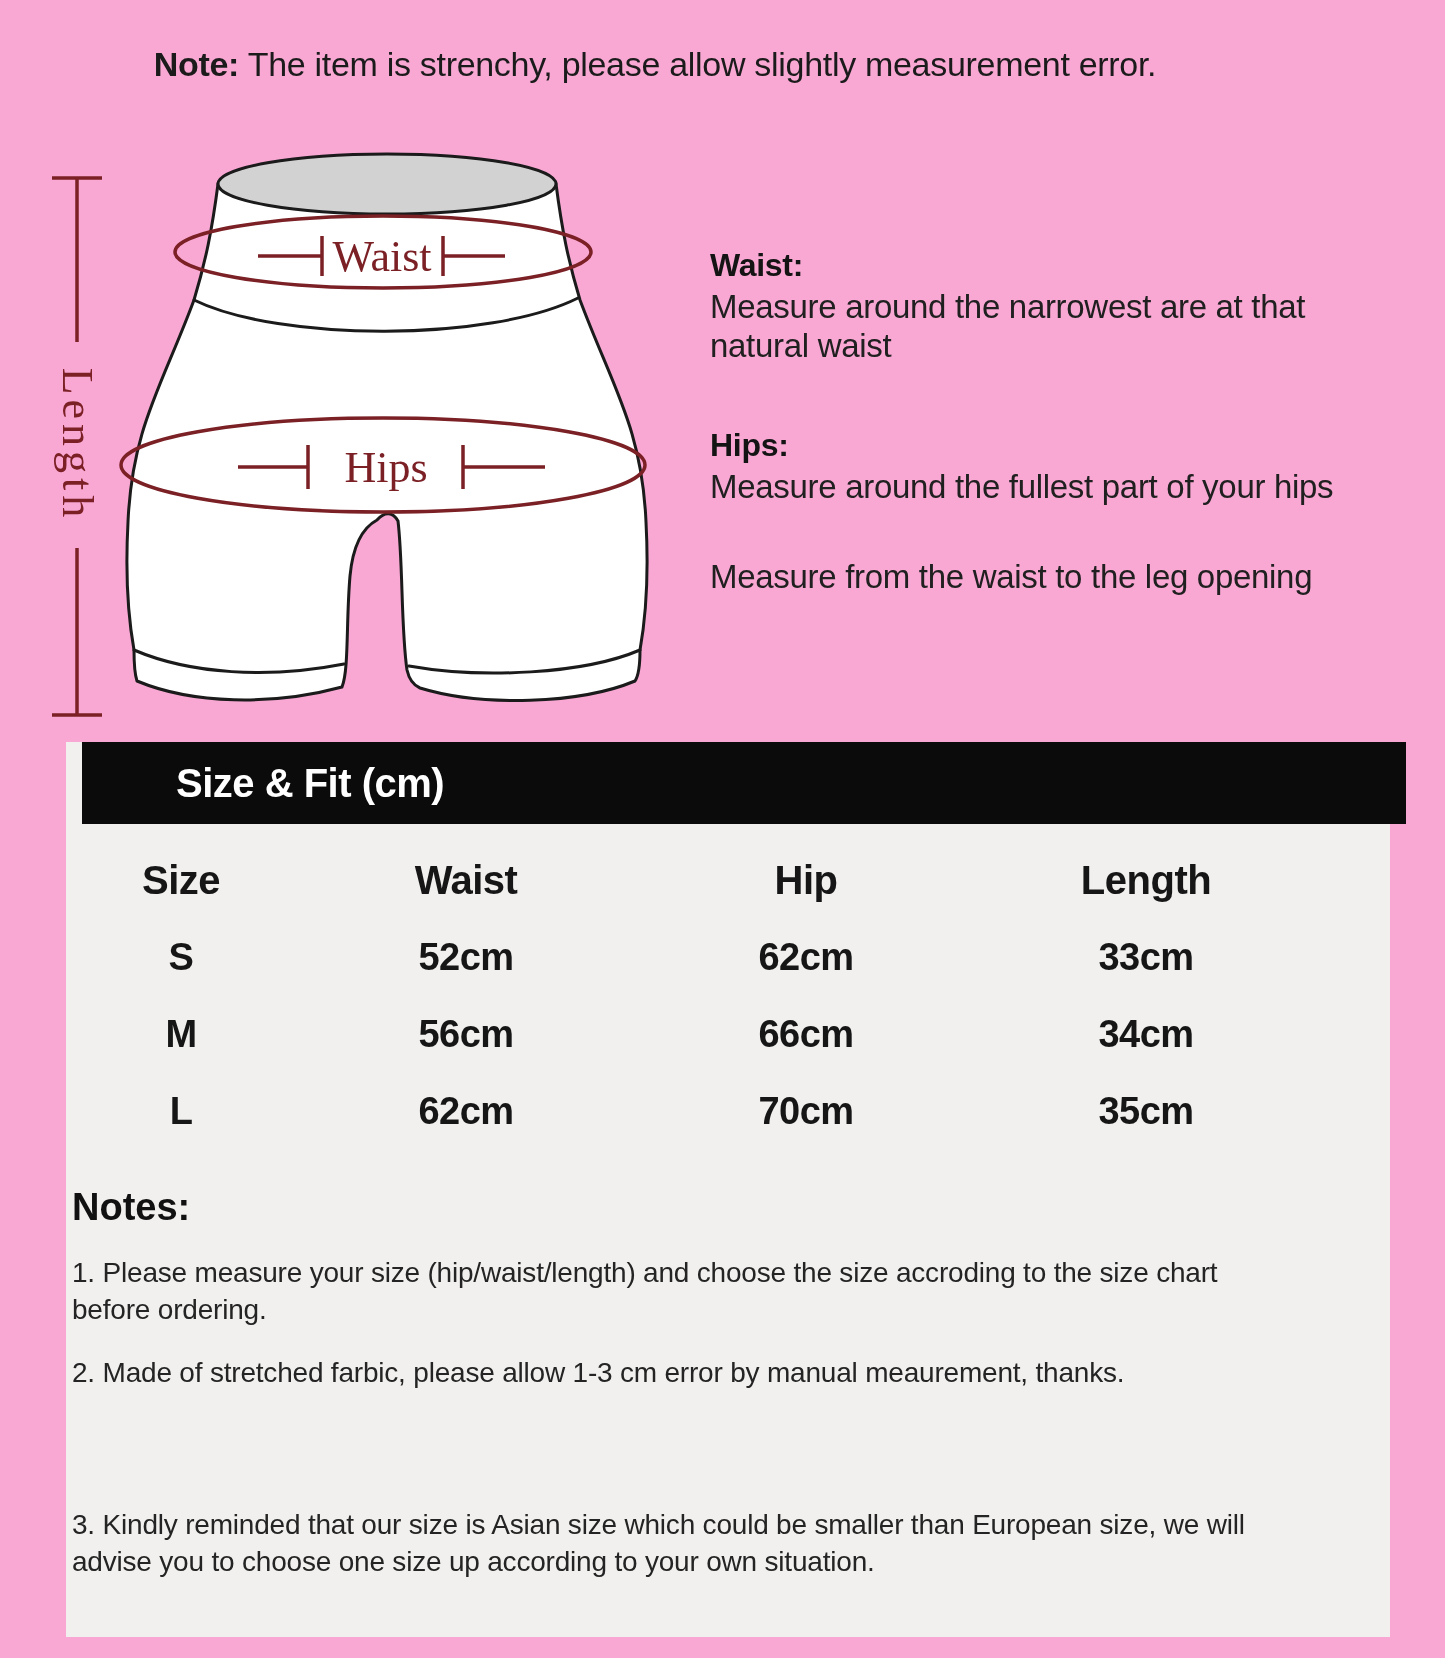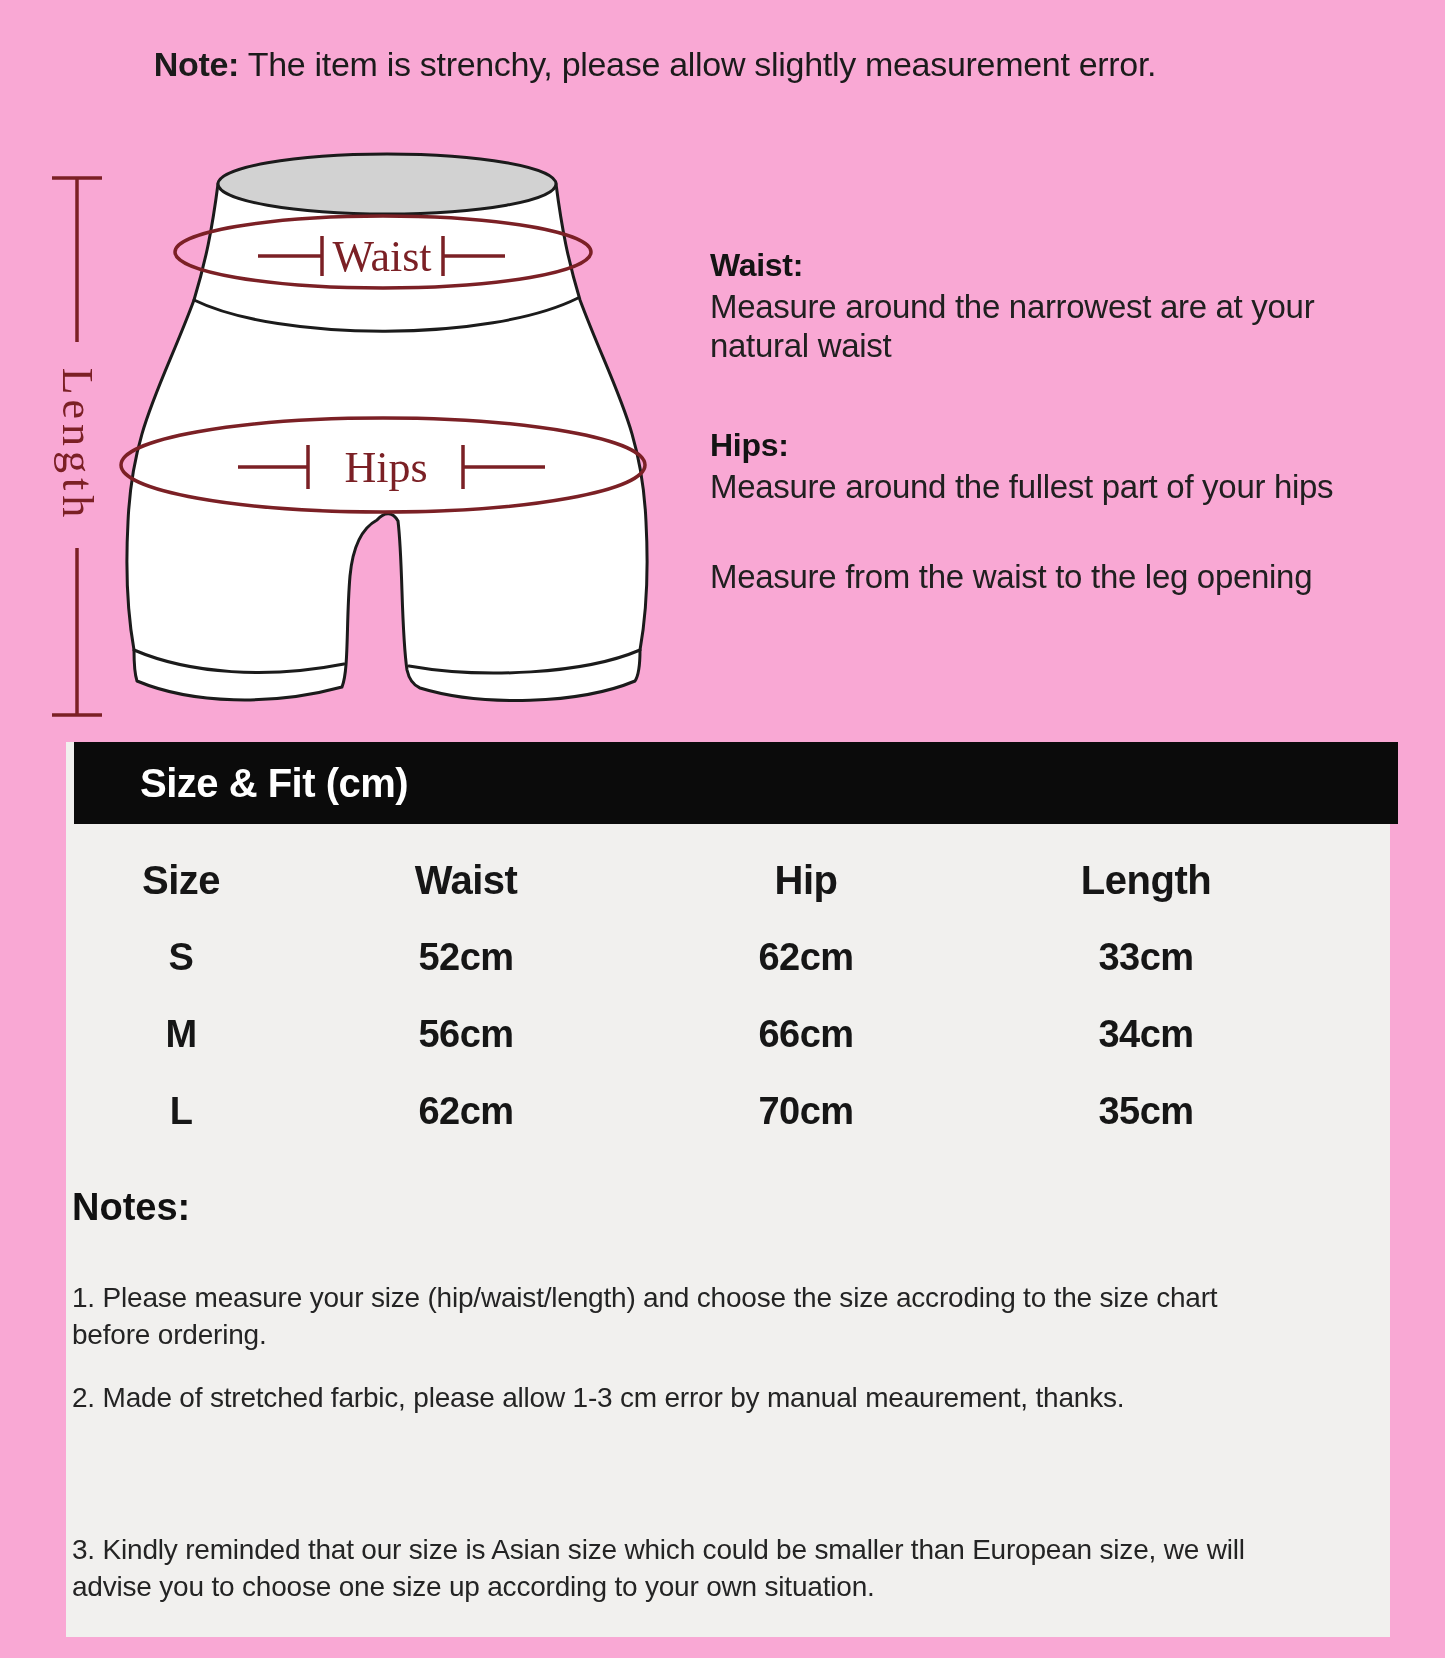--- a/index.html
+++ b/index.html
@@ -15,34 +15,34 @@
   svg.diagram{position:absolute;left:20px;top:130px;}
   .dim-label{font-family:"Liberation Serif",serif;font-size:44px;}
 
   
   .guide-block{position:absolute;left:710px;width:720px;letter-spacing:-0.3px;}
   .guide-h{font-size:32px;font-weight:bold;line-height:44px;color:#141414;}
   .guide-line{font-size:33px;line-height:39px;color:#202020;}
 
   
   .panel{position:absolute;left:66px;top:742px;width:1324px;height:895px;background:#f1f0ee;}
-  .panel-bar{position:absolute;left:8px;top:0;width:100%;height:82px;background:#0b0b0b;
-             color:#ffffff;display:flex;align-items:center;padding-left:66px;
+  .panel-bar{position:absolute;left:16px;top:0;width:100%;height:82px;background:#0b0b0b;
+             color:#ffffff;display:flex;align-items:center;padding-left:94px;
              box-sizing:border-box;font-size:40px;font-weight:bold;letter-spacing:-0.5px;}
 
   .size-table{position:absolute;left:0;top:100px;width:1250px;display:grid;
               grid-template-columns:230px 340px 340px 340px;}
   .cell{height:77px;display:flex;align-items:center;justify-content:center;
         font-size:38px;color:#161616;letter-spacing:-0.5px;font-weight:bold;}
   .cell.hdr{font-weight:bold;font-size:40px;}
   .cell.sz{font-weight:bold;}
 
   .notes-title{position:absolute;left:6px;top:444px;font-size:38px;font-weight:bold;color:#111;}
   .note{position:absolute;left:6px;width:1304px;font-size:28px;line-height:37px;
-        letter-spacing:-0.2px;color:#242424;margin-top:25px;}
+        letter-spacing:-0.2px;color:#242424;}
   .n1{top:512px}.n2{top:612px}.n3{top:678px}.n4{top:764px}
 </style>
 </head>
 <body>
 
 <div class="canvas">
 
   <div class="top-note">
     <span class="lbl">Note:</span>
     <span>The item is strenchy, please allow slightly measurement error.</span>
@@ -78,21 +78,21 @@
 
     <g stroke="#7b2025" stroke-width="3.5" fill="none">
       <ellipse cx="363" cy="335" rx="262" ry="47"></ellipse>
       <path d="M218,337 H288 M288,315 V359 M443,315 V359 M443,337 H525"></path>
     </g>
     <text class="dim-label" x="366" y="337" text-anchor="middle" dominant-baseline="central" font-size="42" fill="#7b2025">Hips</text>
   </svg>
 
   <div class="guide-block" style="top:243px">
     <div class="guide-h">Waist:</div>
-    <div class="guide-line">Measure around the narrowest are at your</div>
+    <div class="guide-line">Measure around the narrowest are at that</div>
     <div class="guide-line">natural waist</div>
   </div>
   <div class="guide-block" style="top:423px">
     <div class="guide-h">Hips:</div>
     <div class="guide-line">Measure around the fullest part of your hips</div>
   </div>
   <div class="guide-block" style="top:557px">
     <div class="guide-line">Measure from the waist to the leg opening</div>
   </div>
 

